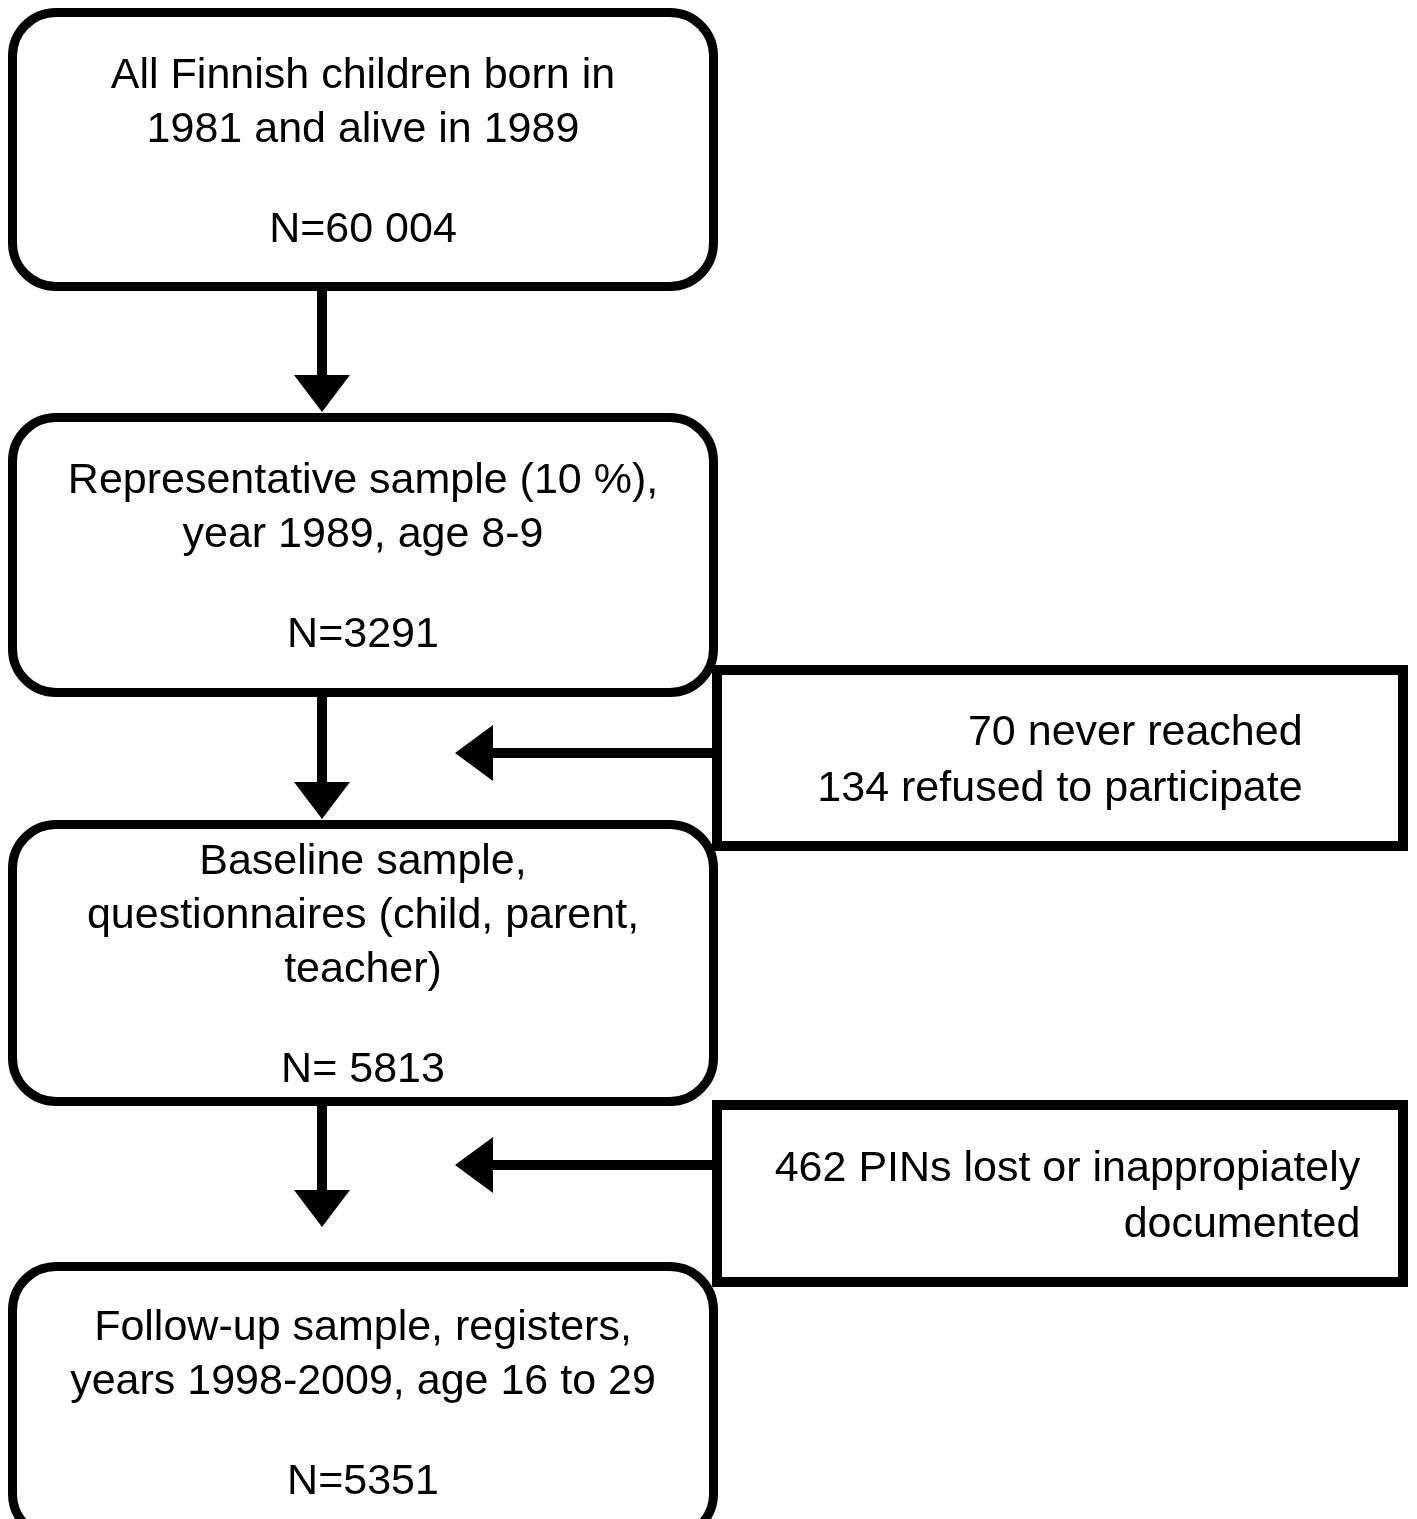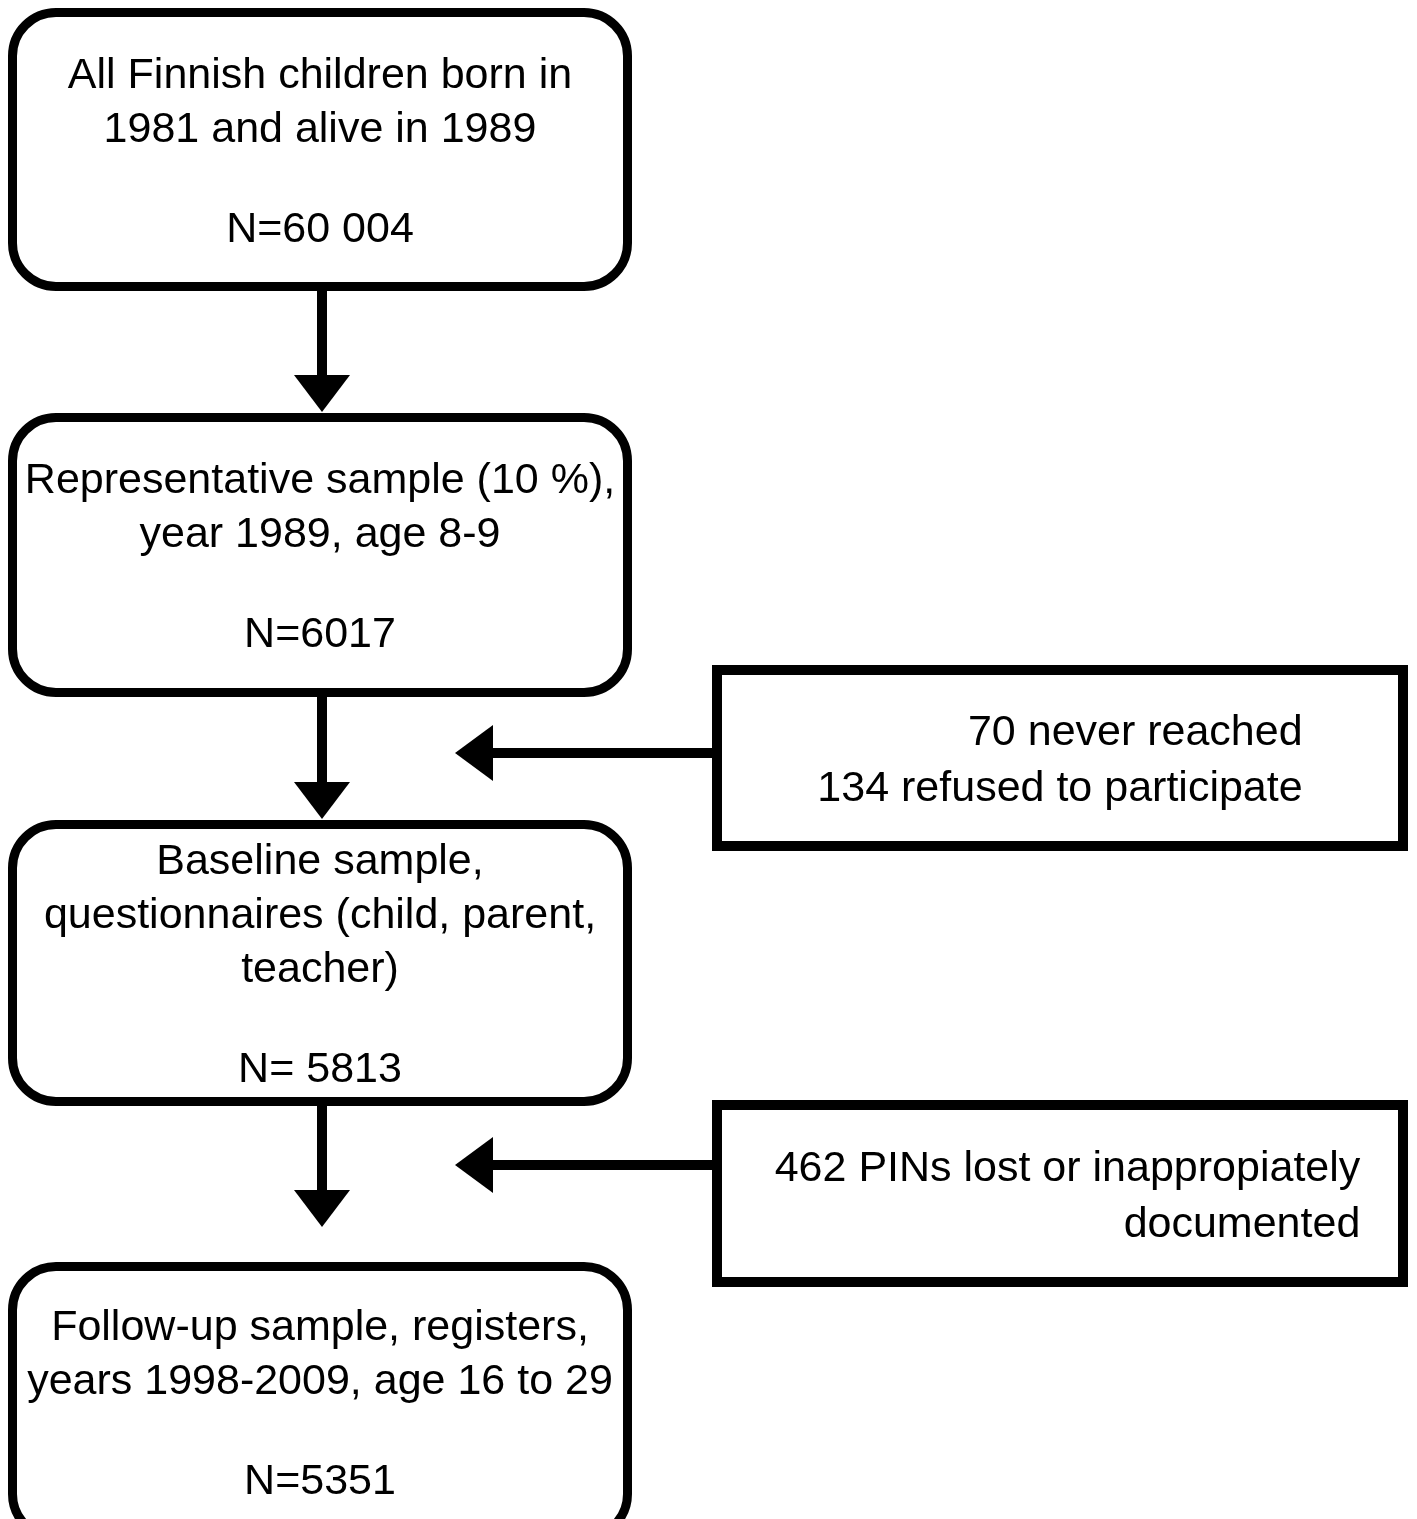--- a/index.html
+++ b/index.html
@@ -12,21 +12,21 @@
     width: 1417px;
     height: 1519px;
     background: #ffffff;
     font-family: "Liberation Sans", sans-serif;
     color: #000000;
     overflow: hidden;
   }
   .main-box {
     position: absolute;
     left: 8px;
-    width: 624px;
+    width: 710px;
     box-sizing: border-box;
     border: 9px solid #000000;
     border-radius: 48px;
     background: #ffffff;
     display: flex;
     flex-direction: column;
     align-items: center;
     justify-content: center;
     text-align: center;
   }
@@ -98,21 +98,21 @@
   </div>
 
   <div>
     <div class="v-stem" style="left:317px; top:288px; height:91px;"></div>
     <div class="v-head" style="left:294px; top:375px;"></div>
   </div>
 
   <div class="main-box" style="top:413px; height:284px;">
     <div class="box-title">Representative sample (10 %),
 year 1989, age 8-9</div>
-    <div class="box-n">N=6017</div>
+    <div class="box-n">N=3291</div>
   </div>
 
   <div>
     <div class="v-stem" style="left:317px; top:695px; height:91px;"></div>
     <div class="v-head" style="left:294px; top:782px;"></div>
   </div>
 
   <div class="side-box" style="top:665px; height:186px;">
     <div class="side-text">70 never reached
 134 refused to participate</div>

